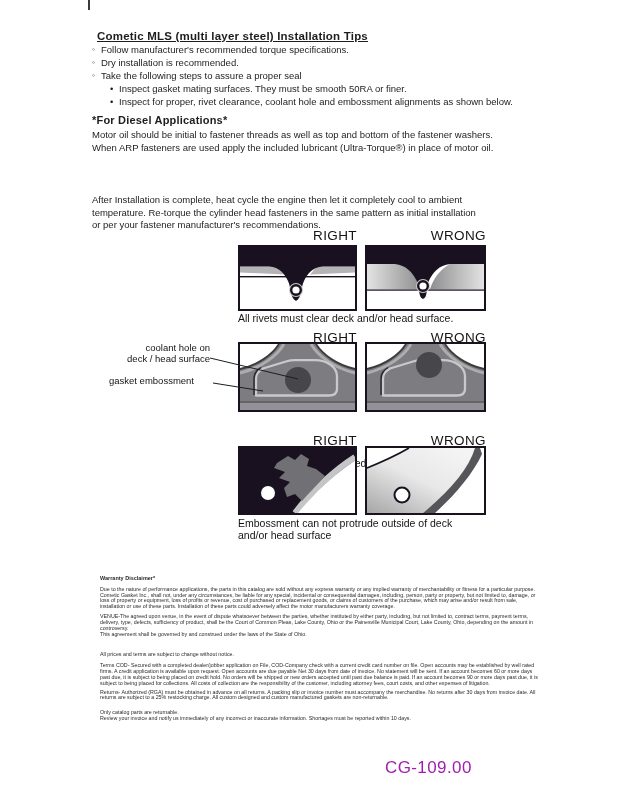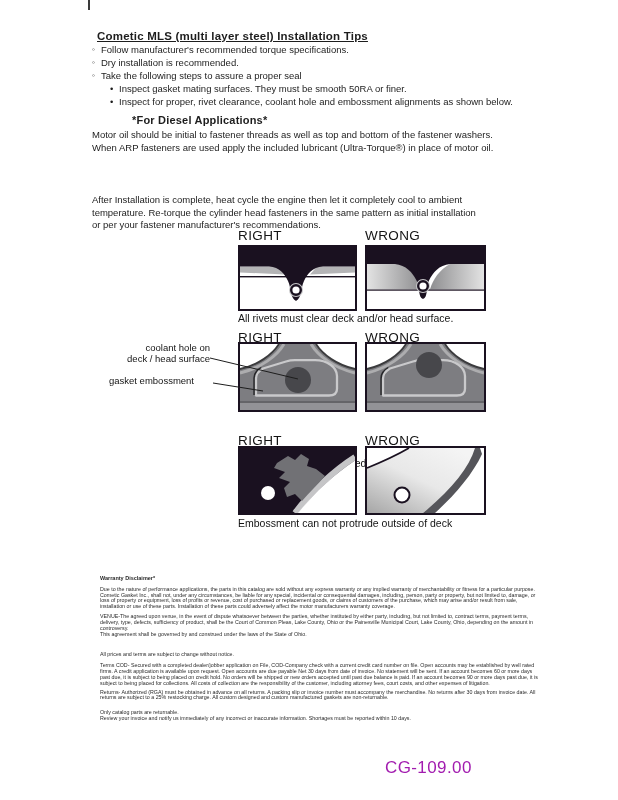--- a/index.html
+++ b/index.html
@@ -12,28 +12,28 @@
   .regmark { left:88px; top:0; width:1.5px; height:10px; background:#3a3a3a; }
 
   
   .title { left:97px; top:24px; font-size:11.5px; font-weight:bold; text-decoration:underline; letter-spacing:0.2px;margin-top:6px; }
   .bullets { left:92px; top:43px; width:470px; font-size:9.5px; line-height:13px; }
   .bline { display:flex; }
   .bline .mk { width:9px; flex:0 0 9px; font-size:8px; line-height:13px; }
   .bline.sub { padding-left:18px; }
   .bline.sub .mk { font-size:9.5px; }
 
-  .diesel-head { left:92px; top:114px; font-size:11px; font-weight:bold; letter-spacing:0.2px;margin-left:40px; }
+  .diesel-head { left:92px; top:114px; font-size:11px; font-weight:bold; letter-spacing:0.2px; }
   .para { font-size:9.5px; line-height:12.5px; }
   .p1 { left:92px; top:129px; width:480px; }
   .p2 { left:92px; top:166px; width:480px;margin-top:28px; }
   .note { left:92px; top:205px; width:480px; }
 
   
-  .rw { font-size:13.5px; letter-spacing:0.4px; text-align:left; color:#141414; }
+  .rw { font-size:13.5px; letter-spacing:0.4px; text-align:right; color:#141414; }
   .caption { font-size:10.5px; line-height:12px; color:#141414; }
   .side-label { width:140px; text-align:right; font-size:9.5px; line-height:10.5px; color:#141414; }
   svg.panel { display:block; }
 
   
   .disclaimer { left:100px; top:576px; width:442px; font-size:5.3px; line-height:5.8px; color:#2a2a2a; }
   .disc-head { font-weight:bold; font-size:5.5px; margin:0 0 5px 0; }
   .dp { margin:0; }
   .dp.m-after-4  { margin-bottom:4.5px; }
   .dp.m-after-14 { margin-bottom:14px; }
@@ -194,20 +194,21 @@
     <rect x="2" y="2" width="117" height="65" fill="#ffffff"></rect>
     <path d="M2,22 C18,15.5 32,9 44,2 L110,2 C104,22 86,44 58,67 L2,67 Z" fill="url(#g3w)"></path>
     <path d="M2,22 C18,15.5 32,9 44,2" stroke="#1a1120" stroke-width="1.7" fill="none"></path>
     <path d="M58,67 C86,44 104,22 110,2 L115,2 L117,8 C108,28 89,50 70,67 Z" fill="#55555a"></path>
     <circle cx="37" cy="49" r="7.5" fill="#ffffff" stroke="#1a1120" stroke-width="2"></circle>
     <rect x="1" y="1" width="119" height="67" fill="none" stroke="#1a1120" stroke-width="2"></rect>
   </svg>
 
   <div class="abs caption" style="left:238px; top:517px;">
     <div>Embossment can not protrude outside of deck</div>
+    <div>and/or head surface</div>
   </div>
 
   <div class="abs disclaimer">
     <p class="disc-head">Warranty Disclaimer*</p>
     <p class="dp m-after-4">Due to the nature of performance applications, the parts in this catalog are sold without any express warranty or any implied warranty of merchantability or fitness for a particular purpose.  Cometic Gasket Inc., shall not, under any circumstances, be liable for any special, incidental or consequential damages, including, person, party or property, but not limited to, damage, or loss of property or equipment, loss of profits or revenue, cost of purchased or replacement goods, or claims of customers of the purchase, which may arise and/or result from sale, installation or use of these parts.  Installation of these parts could adversely affect the motor manufacturers warranty coverage.</p>
     <p class="dp">VENUE-The agreed upon venue, in the event of dispute whatsoever between the parties, whether instituted by either party, including, but not limited to, contract terms, payment terms, delivery, type, defects, sufficiency of product, shall be the Court of Common Pleas, Lake County, Ohio or the Painesville Municipal Court, Lake County, Ohio, depending on the amount in controversy.</p>
     <p class="dp m-after-14">This agreement shall be governed by and construed under the laws of the State of Ohio.</p>
     <p class="dp m-after-6">All prices and terms are subject to change without notice.</p>
     <p class="dp m-after-3">Terms COD- Secured with a completed dealer/jobber application on File, COD-Company check with a current credit card number on file.  Open accounts may be established by well rated firms.  A credit application is available upon request.  Open accounts are due payable Net 30 days from date of invoice.  No statement will be sent.  If an account becomes 60 or more days past due, it is subject to being placed on credit hold.  No orders will be shipped or new orders accepted until past due balance is paid.  If an account becomes 90 or more days past due, it is subject to being placed for collections.  All costs of collection are the responsibility of the customer, including attorney fees, court costs, and other expenses of litigation.</p>
     <p class="dp m-after-9">Returns- Authorized (RGA) must be obtained in advance on all returns.  A packing slip or invoice number must accompany the merchandise.  No returns after 30 days from invoice date.  All returns are subject to a 25% restocking charge.  All custom designed and custom manufactured gaskets are non-returnable.</p>

